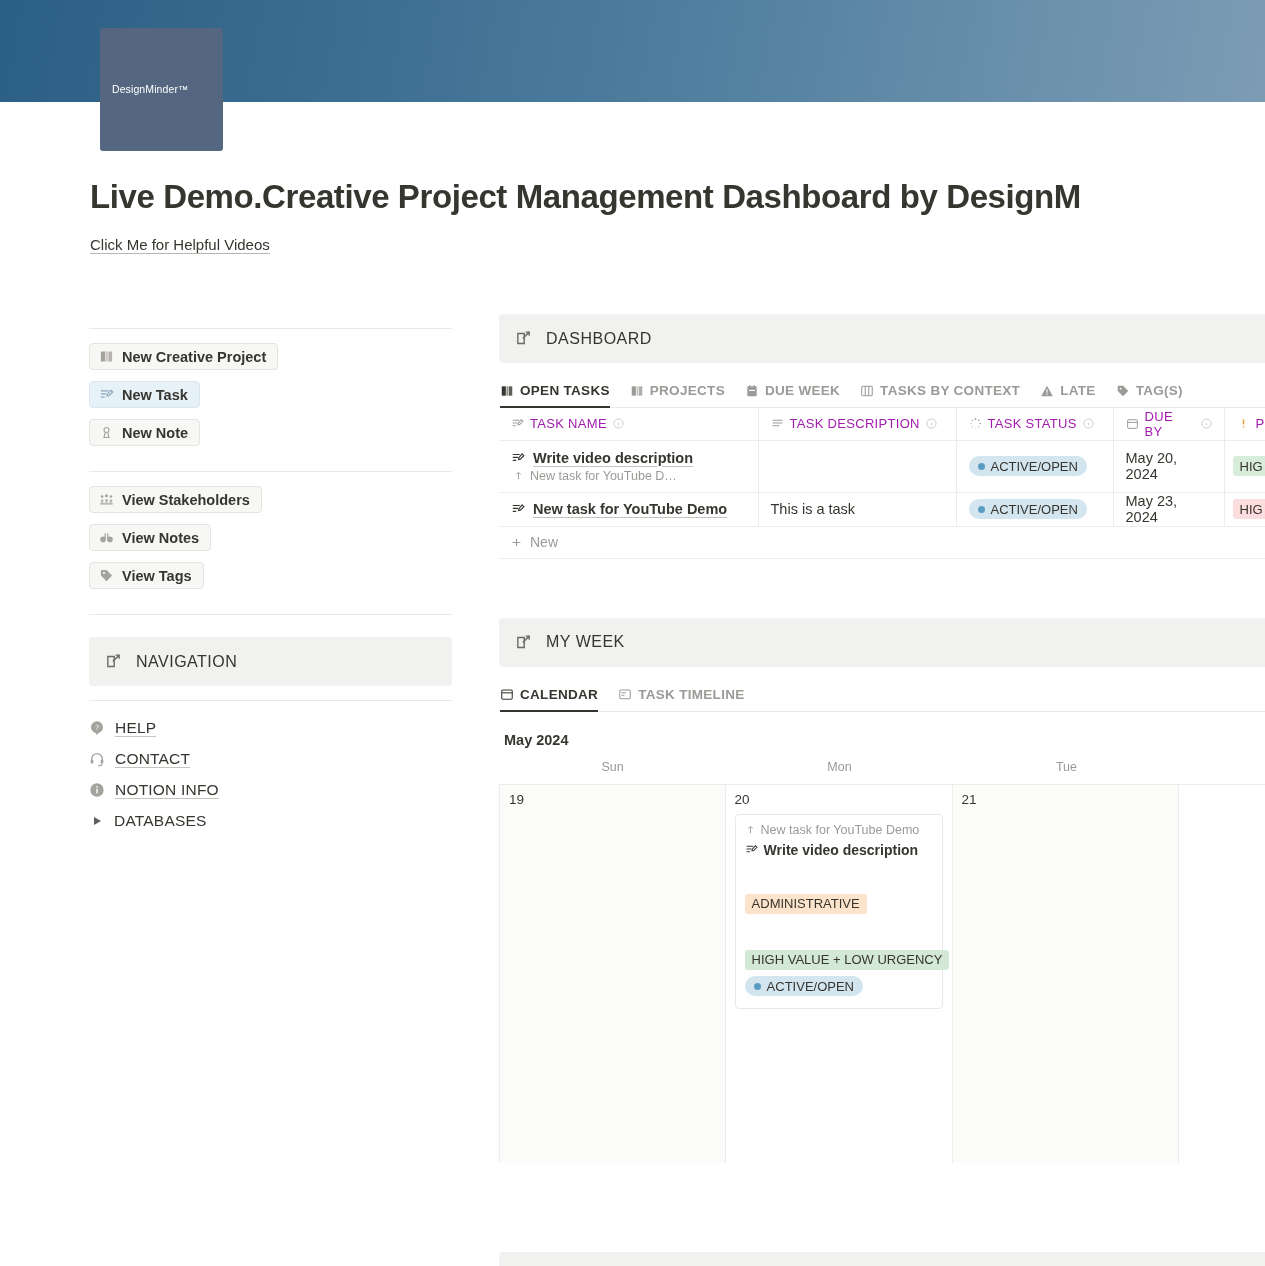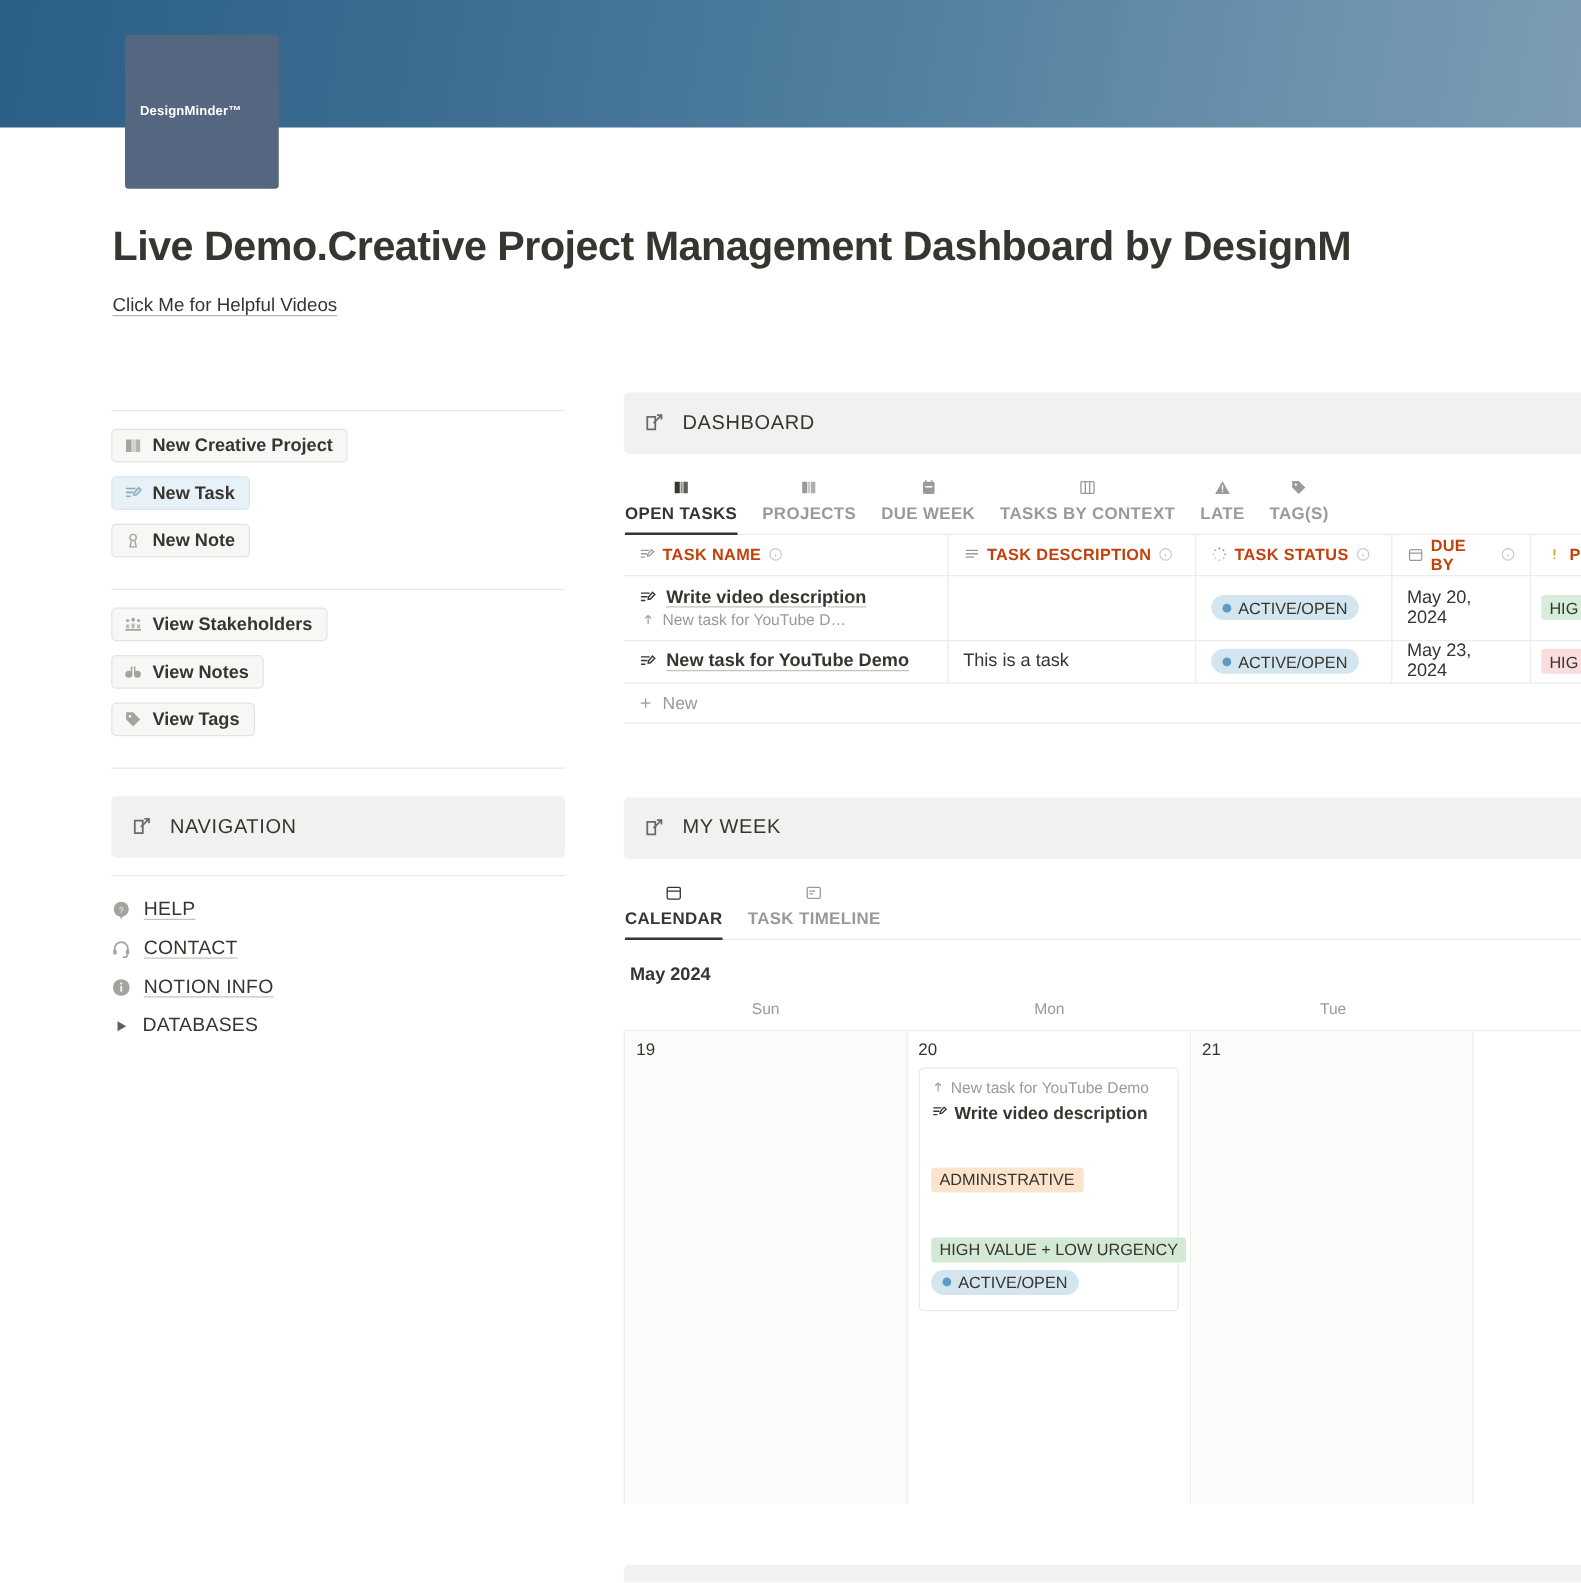--- a/index.html
+++ b/index.html
@@ -21,21 +21,21 @@
     position: absolute; top: 28px; left: 100px;
     width: 123px; height: 123px;
     background: #556780;
     border-radius: 3px;
     z-index: 5;
   }
   .logo-text {
     position: absolute; left: 12px; bottom: 56px;
     color: #ffffff;
     font-size: 10.5px;
-    font-weight: bold;
+    font-weight: normal;
     letter-spacing: .1px;
     white-space: nowrap;
   }
 
   
   .page-title {
     position: absolute; top: 178px; left: 90px;
     width: 1230px;
     font-size: 33px;
     font-weight: bold;
@@ -120,38 +120,37 @@
     display: flex; align-items: center; gap: 6px;
     padding-bottom: 8px;
     font-size: 13.5px;
     font-weight: bold;
     letter-spacing: .3px;
     color: #9b9a97;
     white-space: nowrap;
     cursor: pointer;
     border-bottom: 2px solid transparent;
     margin-bottom: -1px;
-    flex-direction: column;
   }
   .tab.active { color: #37352f; border-bottom-color: #37352f; }
 
   
   table.tasks { border-collapse: collapse; width: 790px; table-layout: fixed; }
   table.tasks th, table.tasks td {
     border-right: 1px solid #ececeb;
     border-bottom: 1px solid #ececeb;
     text-align: left;
     padding: 0 12px;
     vertical-align: middle;
   }
   table.tasks th {
     height: 32px;
     font-size: 13px;
-    font-weight: bold;
-    color: #c2410c;
+    font-weight: normal;
+    color: #a21caf;
     letter-spacing: .3px;
   }
   .th-inner { display: flex; align-items: center; gap: 6px; }
   table.tasks td { height: 34px; font-size: 14.5px; color: #37352f; }
   .cell-title {
     display: flex; align-items: center; gap: 8px;
     font-weight: bold; font-size: 14.5px;
   }
   .cell-title .t {
     text-decoration: underline;

